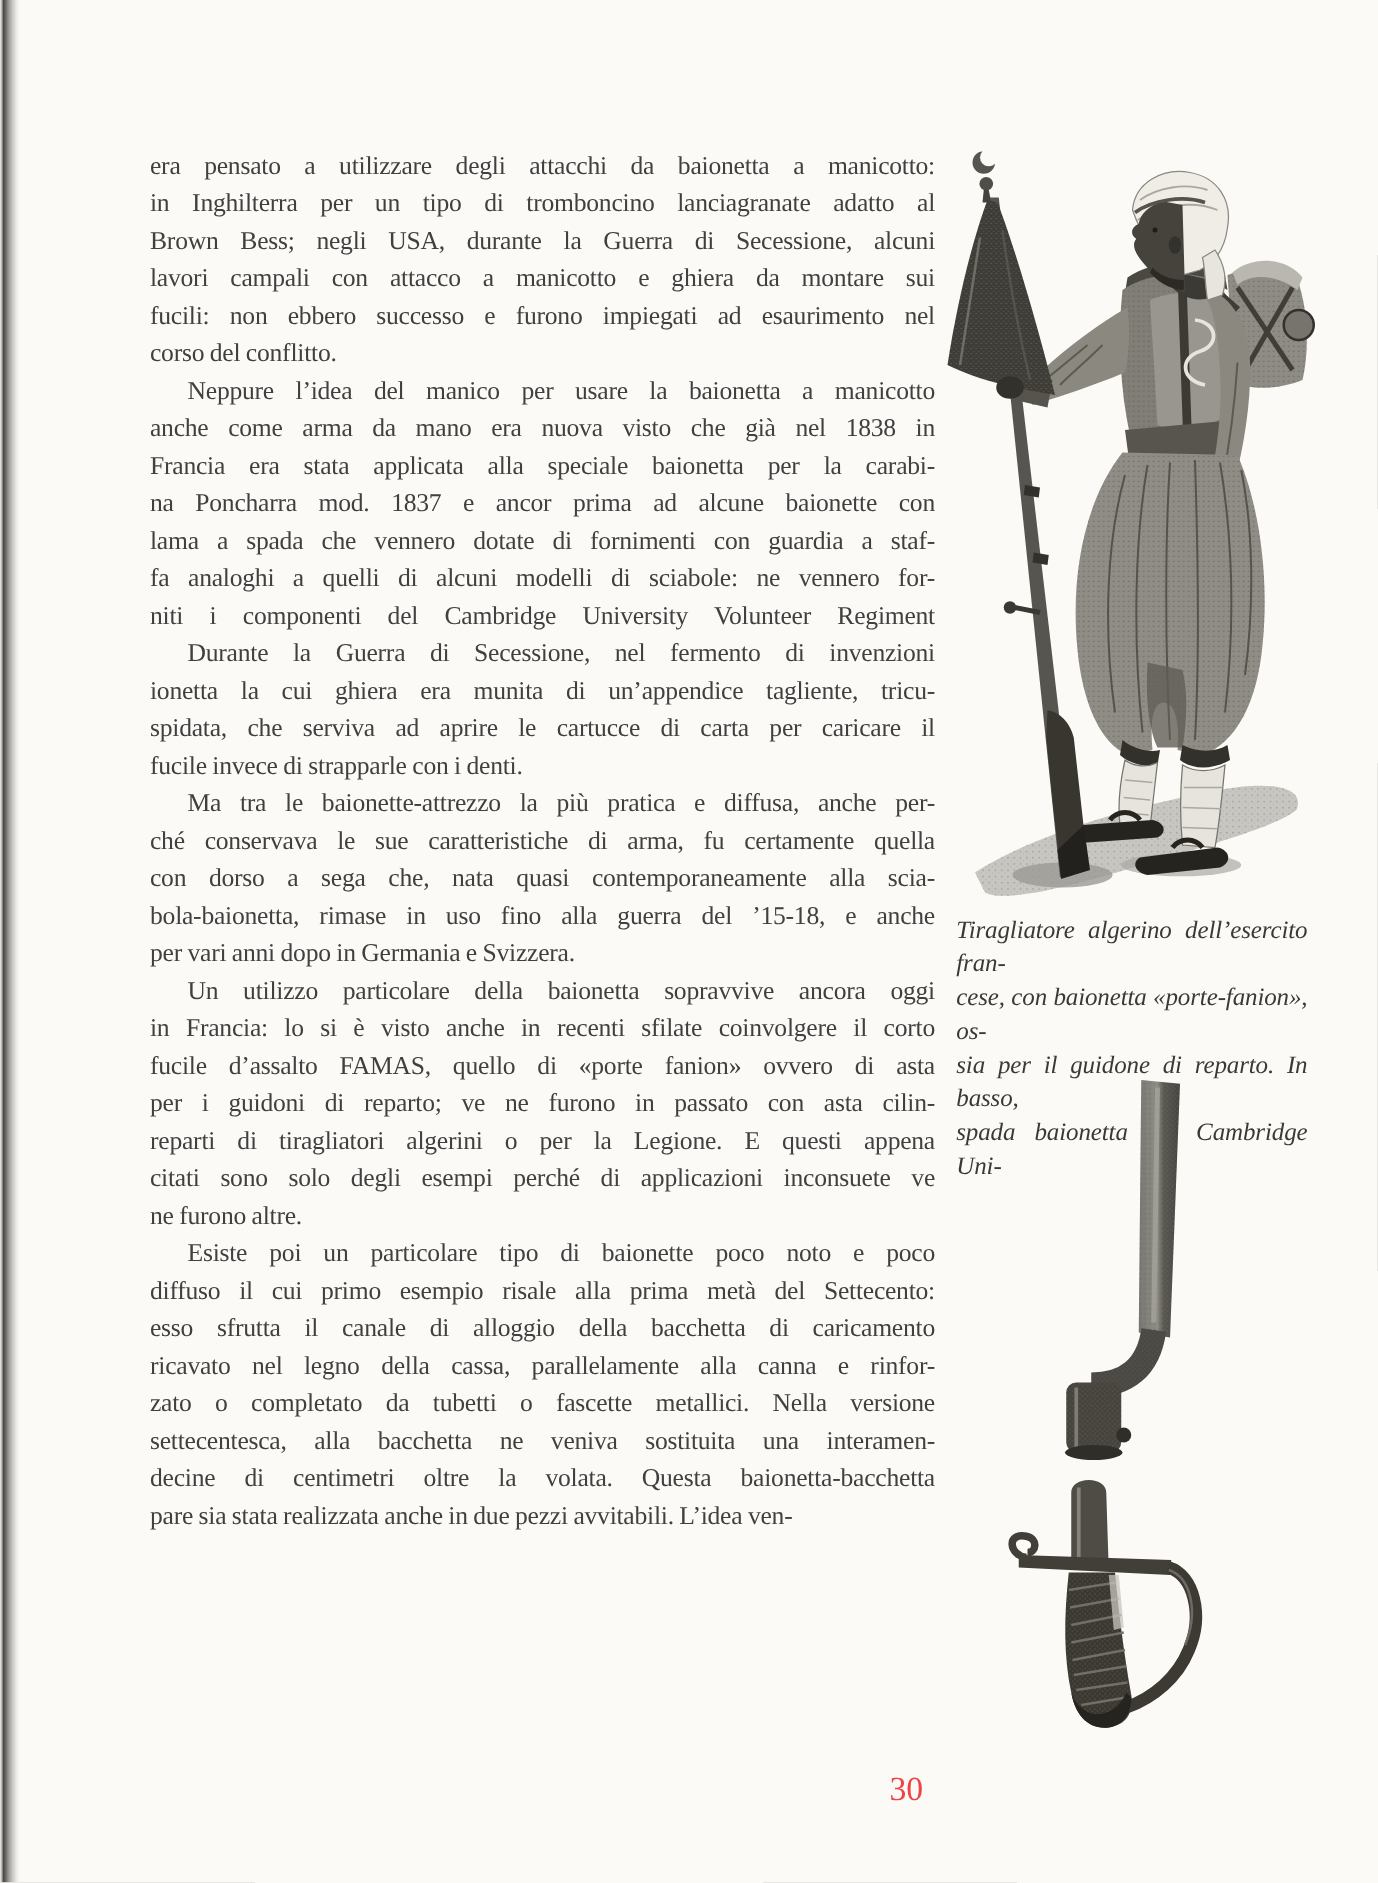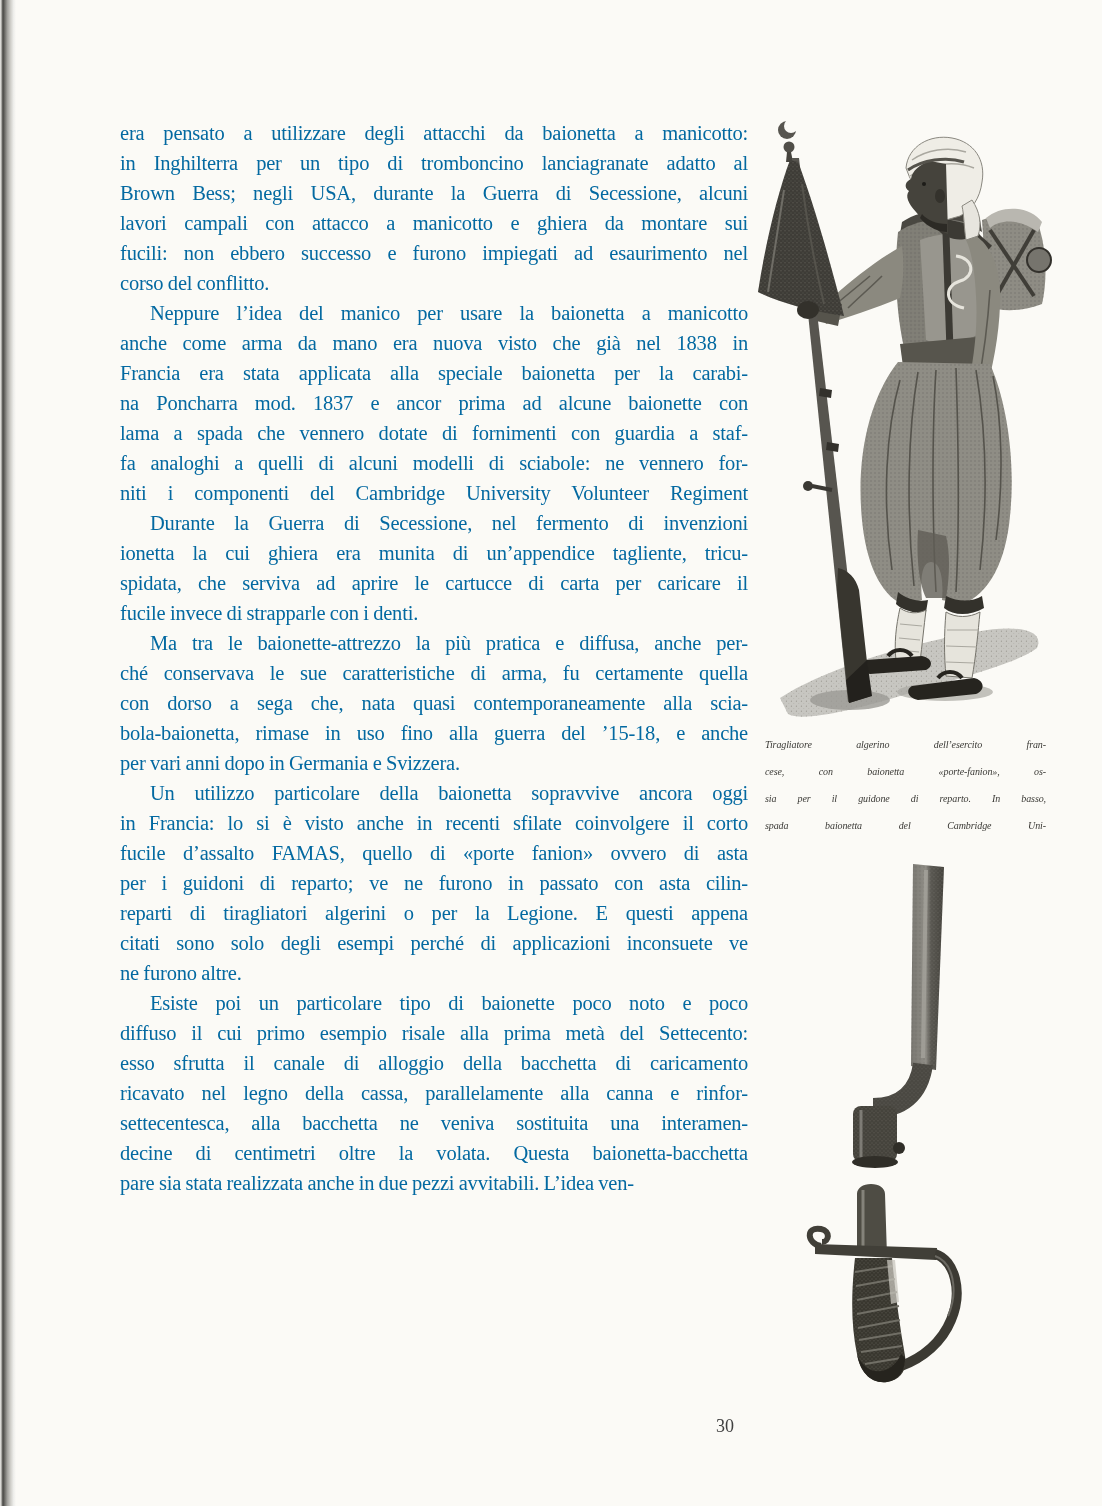--- a/index.html
+++ b/index.html
@@ -15,37 +15,37 @@
   .scan-edge{
     position:absolute;left:0;top:0;width:16px;height:100%;
     background:linear-gradient(90deg,
       #f2f1ee 0%, #b9b8b4 8%, #474643 18%, #6f6e6a 30%,
       #a3a29e 46%, #cfcec9 66%, #ededea 84%, #fbfaf6 100%);
   }
   .body-text{
     position:absolute;left:120px;top:118px;width:628px;
     font-size:20.5px;line-height:30px;
     letter-spacing:-0.2px;word-spacing:-0.5px;
-    color:#0369a1;
+    color:#404040;
   }
   .line{text-align:justify;text-align-last:justify;}
   .line.para-end{text-align-last:left;}
   .line.indent{text-indent:30px;}
   .figure-caption{
     position:absolute;left:765px;top:731px;width:281px;
-    font-style:italic;font-size:10px;line-height:27px;
+    font-style:italic;font-size:20px;line-height:27px;
     letter-spacing:-0.1px;color:#3a3935;
   }
   .cap-line{text-align:justify;text-align-last:justify;}
   .cap-line.para-end{text-align-last:left;}
   .fig-soldier{position:absolute;left:750px;top:100px;width:352px;height:625px;}
   .fig-bayonet{position:absolute;left:795px;top:858px;width:280px;height:545px;}
   .page-number{
     position:absolute;left:700px;top:1416px;width:50px;
-    font-size:18px;color:#404040;text-align:center;
+    font-size:27px;color:#ef4444;text-align:center;
   }
 </style>
 </head>
 <body>
 
 <div class="page">
 
   <div class="scan-edge"></div>
 
   <div class="body-text">
@@ -75,20 +75,21 @@
       <div class="line">in Francia: lo si è visto anche in recenti sfilate coinvolgere il corto</div>
       <div class="line">fucile d’assalto FAMAS, quello di «porte fanion» ovvero di asta</div>
       <div class="line">per i guidoni di reparto; ve ne furono in passato con asta cilin-</div>
       <div class="line">reparti di tiragliatori algerini o per la Legione. E questi appena</div>
       <div class="line">citati sono solo degli esempi perché di applicazioni inconsuete ve</div>
       <div class="line para-end">ne furono altre.</div>
       <div class="line indent">Esiste poi un particolare tipo di baionette poco noto e poco</div>
       <div class="line">diffuso il cui primo esempio risale alla prima metà del Settecento:</div>
       <div class="line">esso sfrutta il canale di alloggio della bacchetta di caricamento</div>
       <div class="line">ricavato nel legno della cassa, parallelamente alla canna e rinfor-</div>
+      <div class="line">zato o completato da tubetti o fascette metallici. Nella versione</div>
       <div class="line">settecentesca, alla bacchetta ne veniva sostituita una interamen-</div>
       <div class="line">decine di centimetri oltre la volata. Questa baionetta-bacchetta</div>
       <div class="line para-end">pare sia stata realizzata anche in due pezzi avvitabili. L’idea ven-</div>
     </div>
 
   <svg class="fig-soldier" viewBox="0 0 352 625" xmlns="http://www.w3.org/2000/svg">
     <defs>
       <pattern id="stip1" width="4" height="4" patternUnits="userSpaceOnUse">
         <circle cx="1" cy="1" r="0.7" fill="#56544e"></circle>
         <circle cx="3" cy="2.8" r="0.5" fill="#8a8880"></circle>

